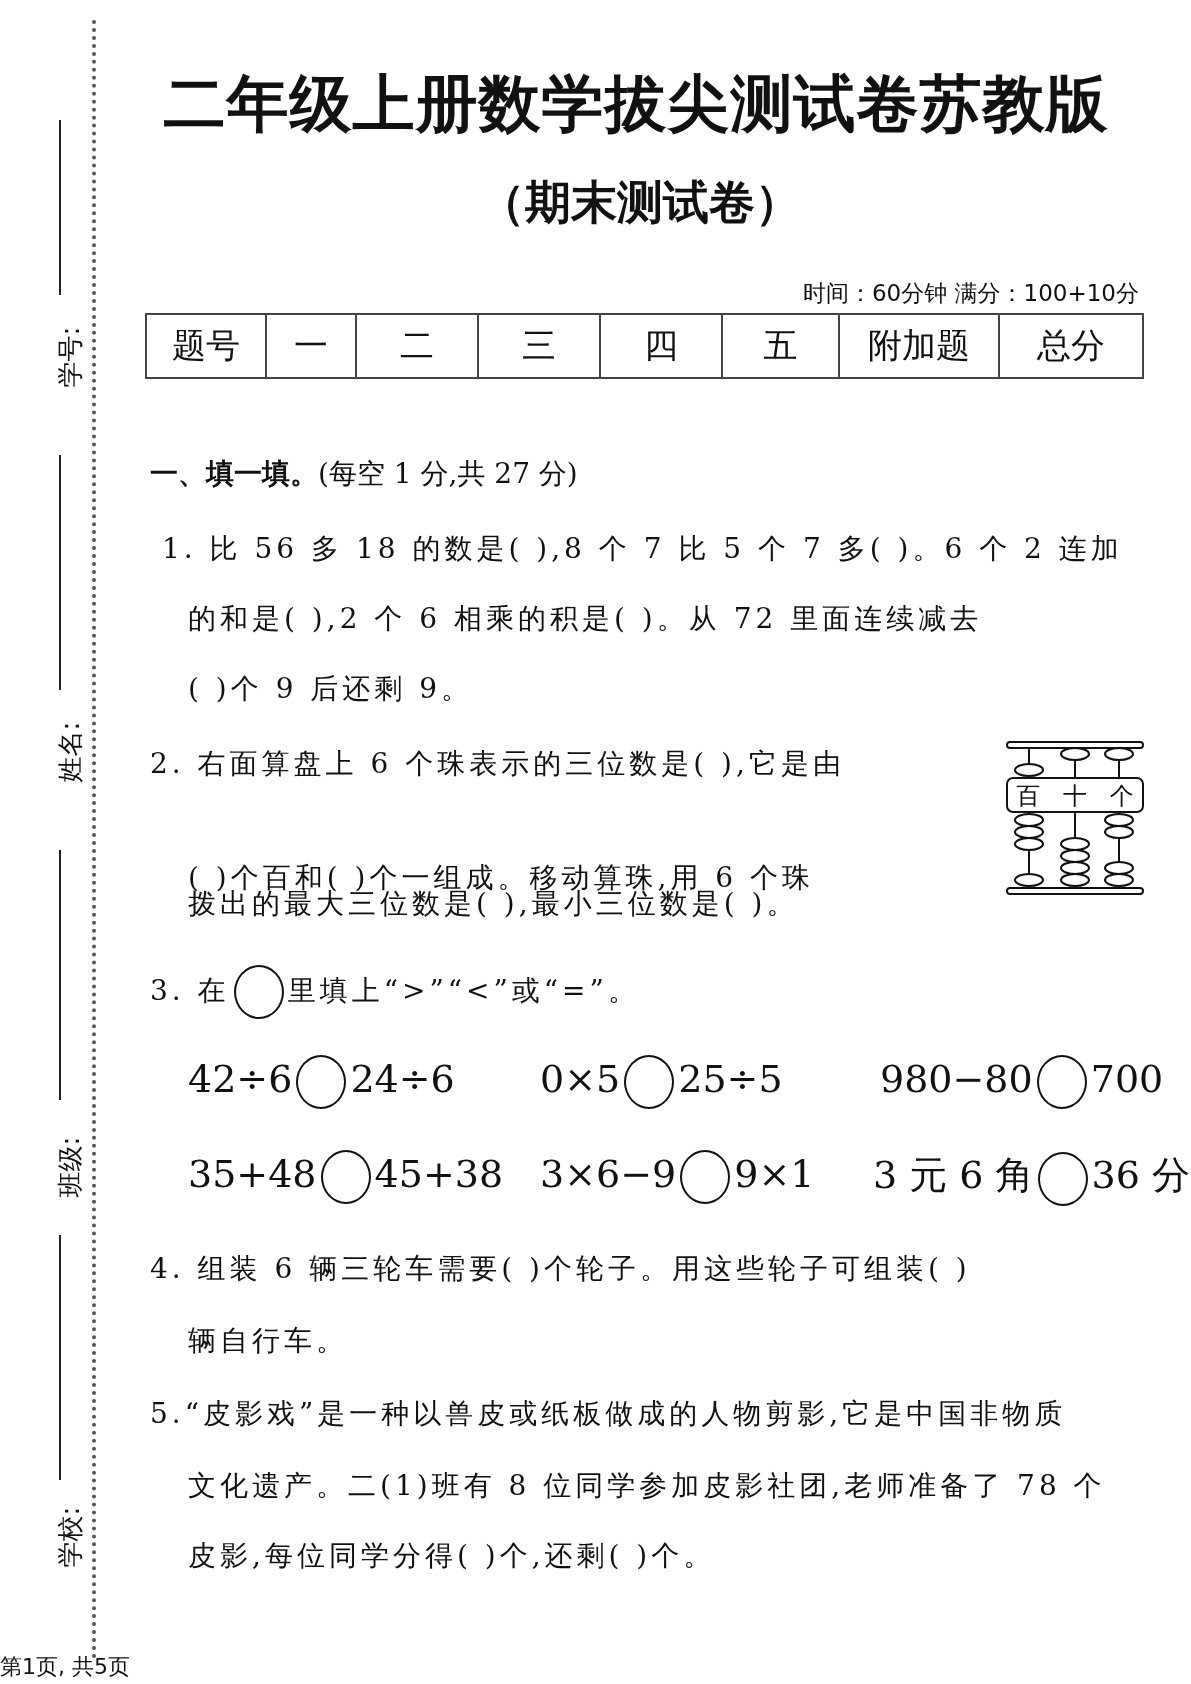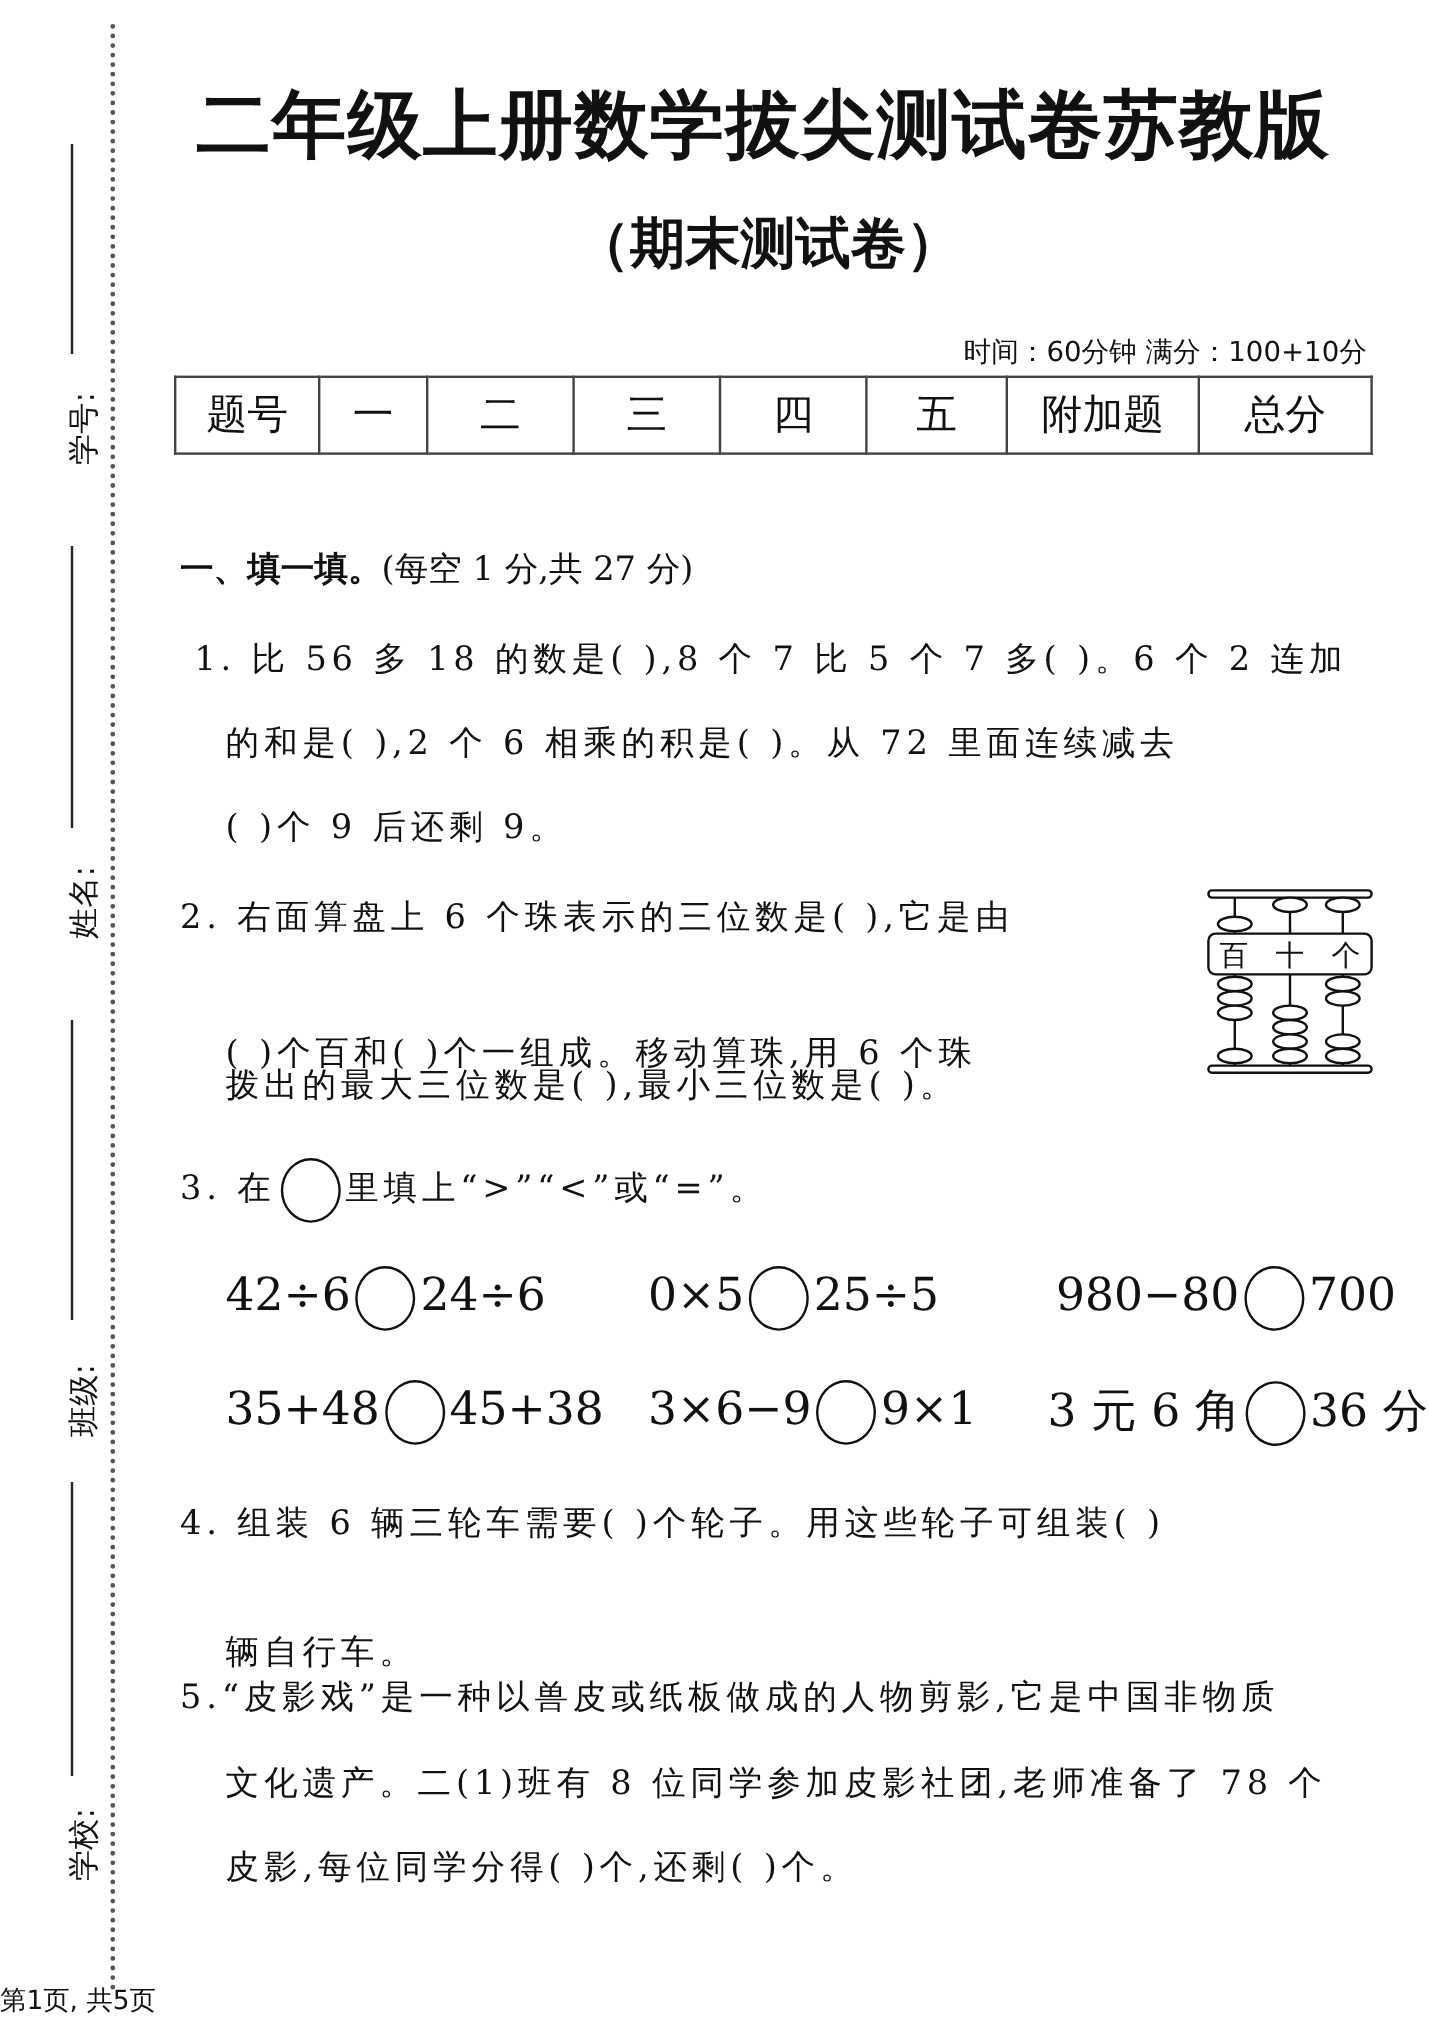--- a/index.html
+++ b/index.html
@@ -116,19 +116,19 @@
   <span>35+48</span><span class="circ"></span><span>45+38</span>
 </div>
 <div class="cmp" style="left:540px;top:1150px;">
   <span>3×6−9</span><span class="circ"></span><span>9×1</span>
 </div>
 <div class="cmp" style="left:873px;top:1150px;">
   <span>3 元 6 角</span><span class="circ"></span><span>36 分</span>
 </div>
 
 <div class="line" style="left:150px;top:1250px;">4. 组装 6 辆三轮车需要(      )个轮子。用这些轮子可组装(      )</div>
-<div class="line" style="left:188px;top:1322px;margin-top:36px;">辆自行车。</div>
+<div class="line" style="left:188px;top:1322px;">辆自行车。</div>
 
 <div class="line" style="left:150px;top:1395px;">5.“皮影戏”是一种以兽皮或纸板做成的人物剪影,它是中国非物质</div>
 <div class="line" style="left:188px;top:1467px;">文化遗产。二(1)班有 8 位同学参加皮影社团,老师准备了 78 个</div>
 <div class="line" style="left:188px;top:1537px;">皮影,每位同学分得(      )个,还剩(      )个。</div>
 
 <div class="footer">第1页, 共5页</div>
 
 </body></html>

